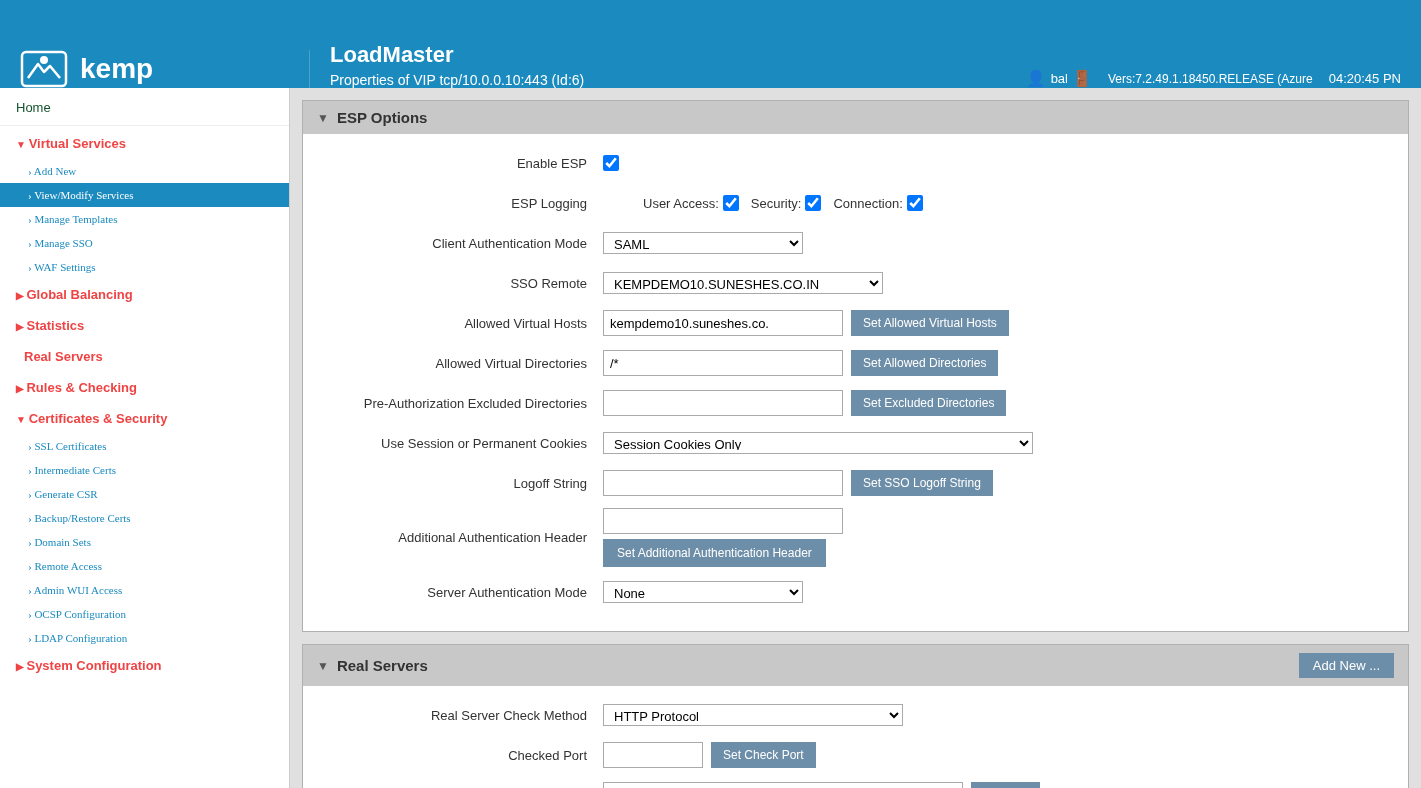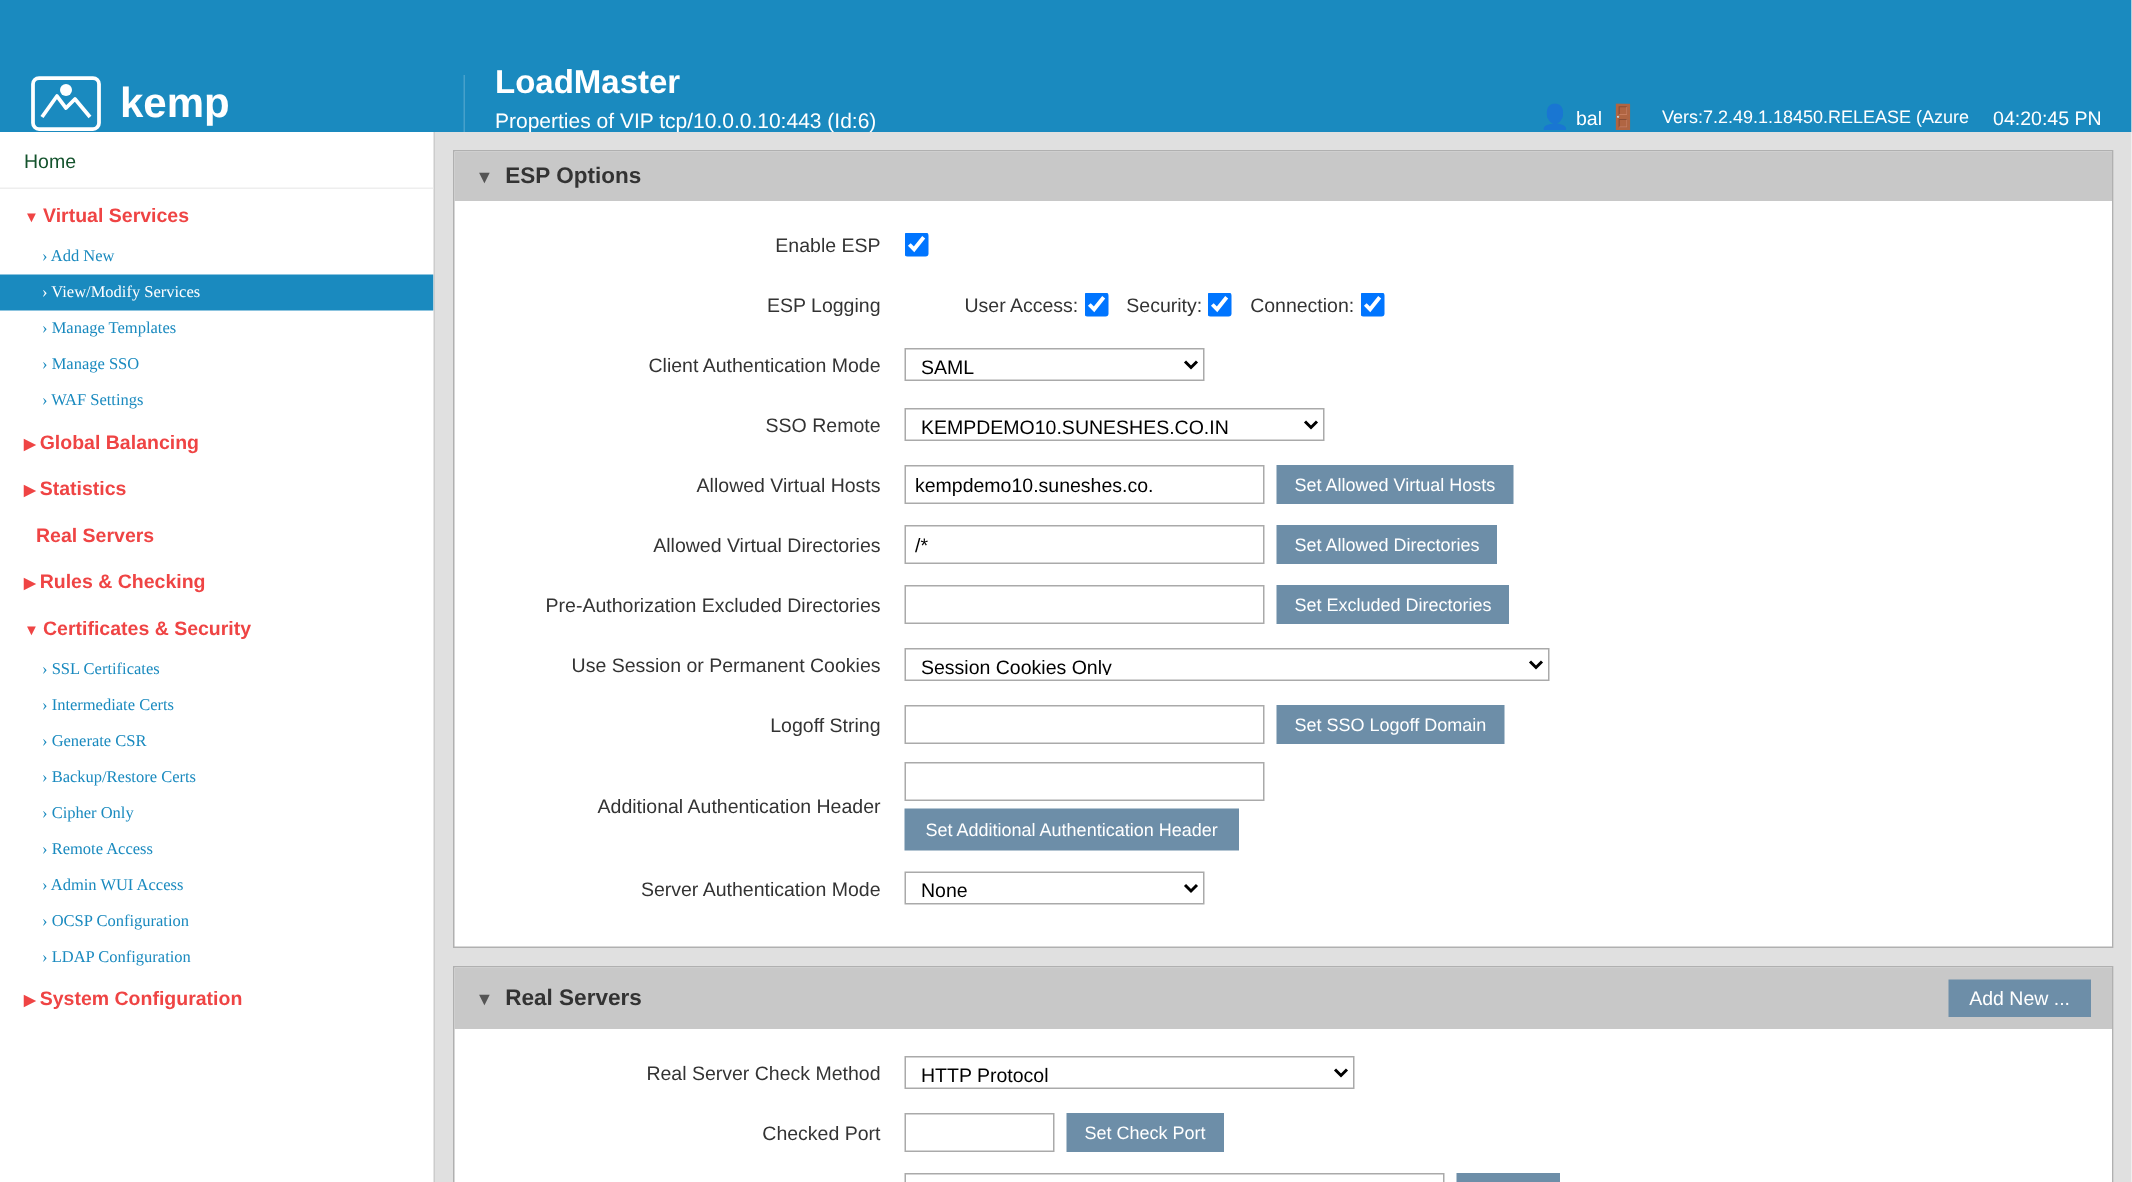--- a/index.html
+++ b/index.html
@@ -152,21 +152,21 @@
 
     <div class="sidebar-section" style="padding-left:24px;">Real Servers</div>
 
     <div class="sidebar-section collapsed">Rules &amp; Checking</div>
 
     <div class="sidebar-section expandable">Certificates &amp; Security</div>
     <div class="sidebar-child">SSL Certificates</div>
     <div class="sidebar-child">Intermediate Certs</div>
     <div class="sidebar-child">Generate CSR</div>
     <div class="sidebar-child">Backup/Restore Certs</div>
-    <div class="sidebar-child">Cipher Only</div>
+    <div class="sidebar-child">Domain Sets</div>
     <div class="sidebar-child">Remote Access</div>
     <div class="sidebar-child">Admin WUI Access</div>
     <div class="sidebar-child">OCSP Configuration</div>
     <div class="sidebar-child">LDAP Configuration</div>
 
     <div class="sidebar-section collapsed">System Configuration</div>
   </div>
 
   <div class="main">
 
@@ -257,21 +257,21 @@
               <option selected="">Session Cookies Only</option>
               <option>Permanent Cookies</option>
             </select>
           </div>
         </div>
 
         <div class="form-row">
           <div class="form-label">Logoff String</div>
           <div class="form-control">
             <input type="text" class="input-logoff" value="" style="">
-            <button class="btn">Set SSO Logoff Domain</button>
+            <button class="btn">Set SSO Logoff String</button>
           </div>
         </div>
 
         <div class="form-row">
           <div class="form-label">Additional Authentication Header</div>
           <div class="form-control" style="flex-direction:column;align-items:flex-start;gap:5px;">
             <input type="text" class="input-auth-header" value="" style="">
             <button class="btn-large">Set Additional Authentication Header</button>
           </div>
         </div>

